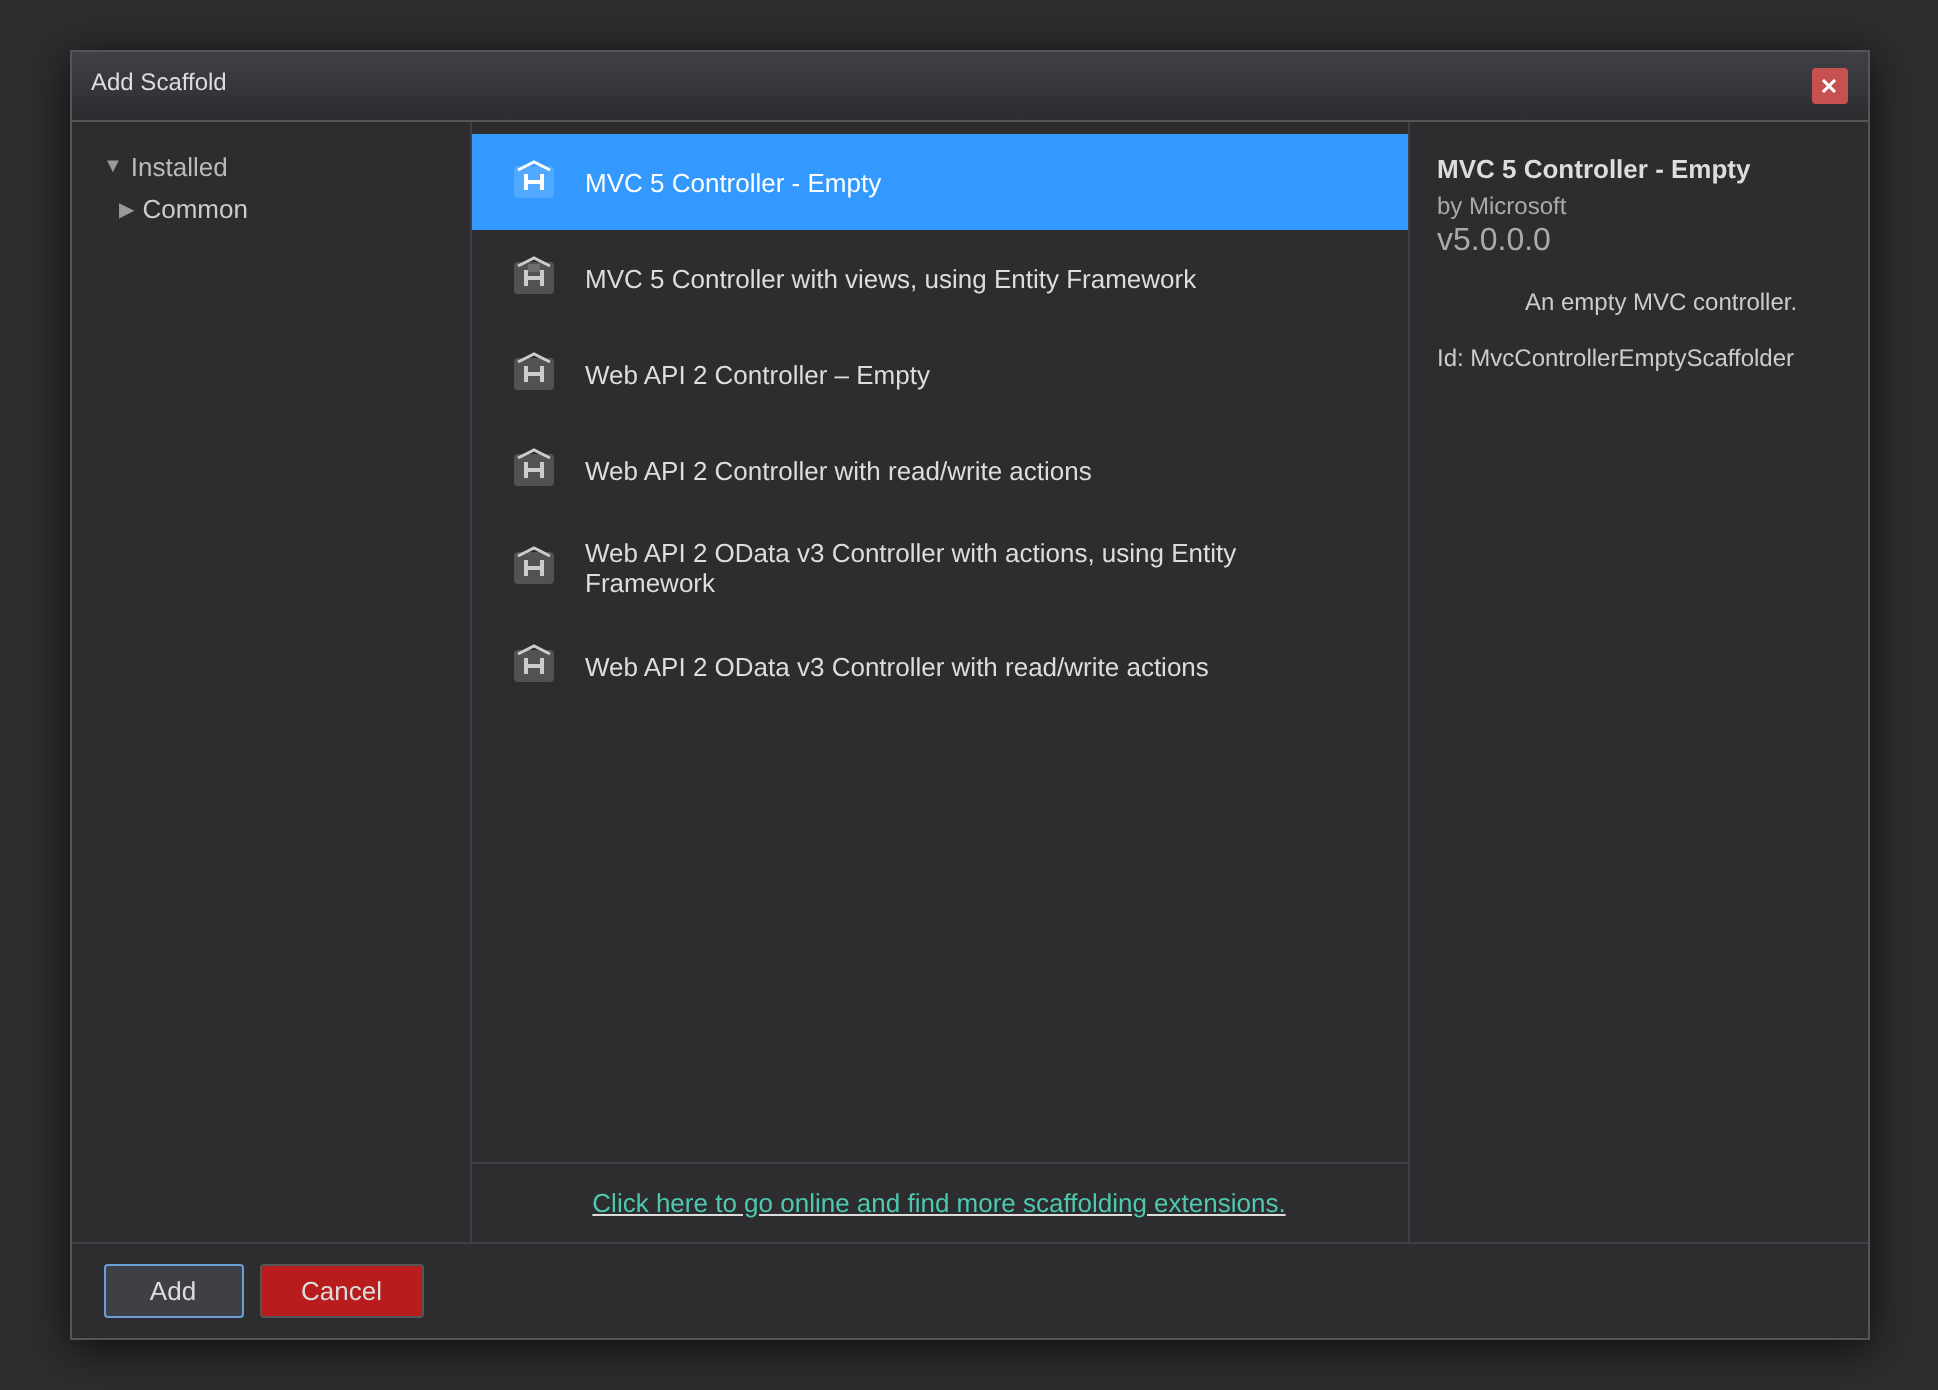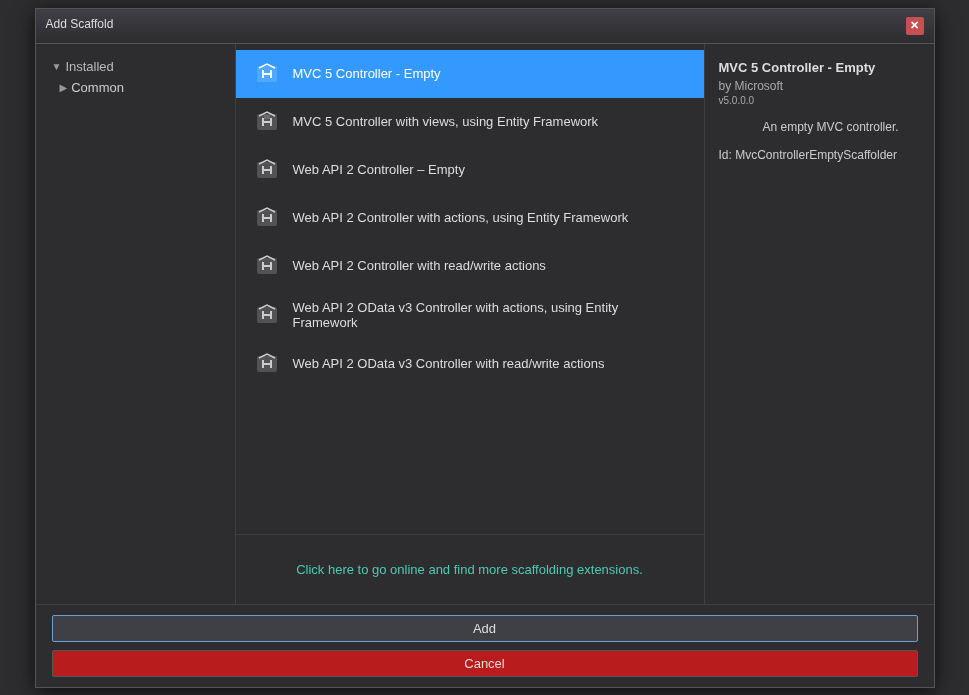--- a/index.html
+++ b/index.html
@@ -113,23 +113,24 @@
       margin-right: 12px;
       flex-shrink: 0;
       display: flex;
       align-items: center;
       justify-content: center;
     }
     .scaffold-item .item-label {
       font-size: 13px;
     }
     .online-link {
-      padding: 27px 16px;
+      padding: 12px 16px;
       border-top: 1px solid #3f3f46;
       text-align: center;
+      text-decoration: underline;
     }
     .online-link a {
       color: #4ec9b0;
       text-decoration: none;
       font-size: 13px;
     }
     
     .detail-panel {
       width: 230px;
       background: #2d2d30;
@@ -142,21 +143,21 @@
       font-weight: bold;
       color: #ddd;
       margin-bottom: 4px;
     }
     .detail-author {
       font-size: 12px;
       color: #aaa;
       margin-bottom: 2px;
     }
     .detail-version {
-      font-size: 10px;
+      font-size: 16px;
       color: #aaa;
       margin-bottom: 12px;
     }
     .detail-desc {
       font-size: 12px;
       color: #ccc;
       margin-bottom: 12px;
       line-height: 1.5;
       margin-left: 44px;
     }
@@ -165,21 +166,20 @@
       color: #ccc;
     }
     
     .dialog-footer {
       padding: 10px 16px;
       display: flex;
       justify-content: flex-start;
       gap: 8px;
       border-top: 1px solid #3f3f46;
       background: #2d2d30;
-      flex-direction: column;
     }
     .btn {
       padding: 5px 20px;
       font-size: 13px;
       border: 1px solid #555;
       border-radius: 2px;
       cursor: pointer;
       background: #b91c1c;
       color: #ddd;
       min-width: 70px;
@@ -252,30 +252,20 @@
           <div class="item-icon">
             <svg class="ctrl-svg" viewBox="0 0 24 24" fill="none">
               <rect x="2" y="4" width="20" height="16" rx="2" fill="#aaa" opacity="0.3"></rect>
               <path d="M8 8 L8 16 M8 12 L16 12 M16 8 L16 16" stroke="#ccc" stroke-width="2" fill="none"></path>
               <path d="M4 6 L12 2 L20 6" stroke="#ccc" stroke-width="1.5" fill="none"></path>
             </svg>
           </div>
           <span class="item-label">Web API 2 Controller – Empty</span>
         </div>
 
-        <div class="scaffold-item">
-          <div class="item-icon">
-            <svg class="ctrl-svg" viewBox="0 0 24 24" fill="none">
-              <rect x="2" y="4" width="20" height="16" rx="2" fill="#aaa" opacity="0.3"></rect>
-              <path d="M8 8 L8 16 M8 12 L16 12 M16 8 L16 16" stroke="#ccc" stroke-width="2" fill="none"></path>
-              <path d="M4 6 L12 2 L20 6" stroke="#ccc" stroke-width="1.5" fill="none"></path>
-            </svg>
-          </div>
-          <span class="item-label">Web API 2 Controller with actions, using Entity Framework</span>
-        </div>
 
         <div class="scaffold-item">
           <div class="item-icon">
             <svg class="ctrl-svg" viewBox="0 0 24 24" fill="none">
               <rect x="2" y="4" width="20" height="16" rx="2" fill="#aaa" opacity="0.3"></rect>
               <path d="M8 8 L8 16 M8 12 L16 12 M16 8 L16 16" stroke="#ccc" stroke-width="2" fill="none"></path>
               <path d="M4 6 L12 2 L20 6" stroke="#ccc" stroke-width="1.5" fill="none"></path>
             </svg>
           </div>
           <span class="item-label">Web API 2 Controller with read/write actions</span>

